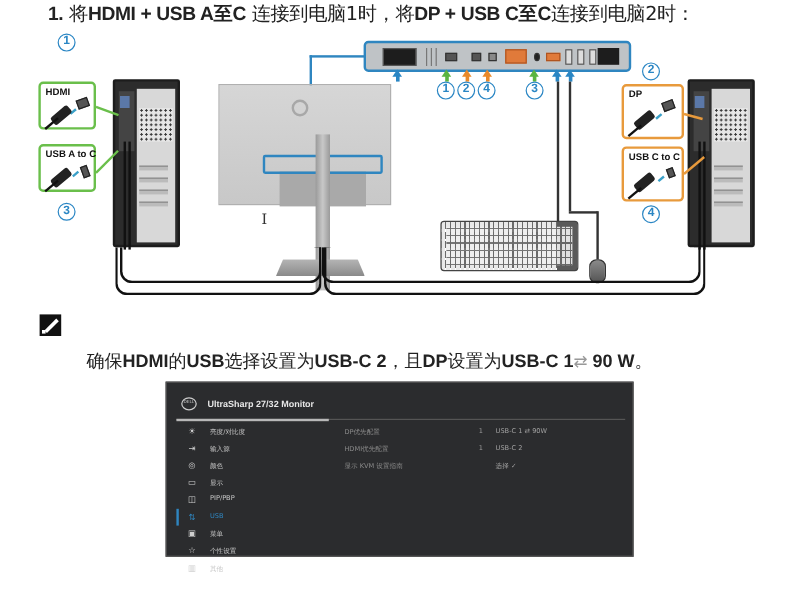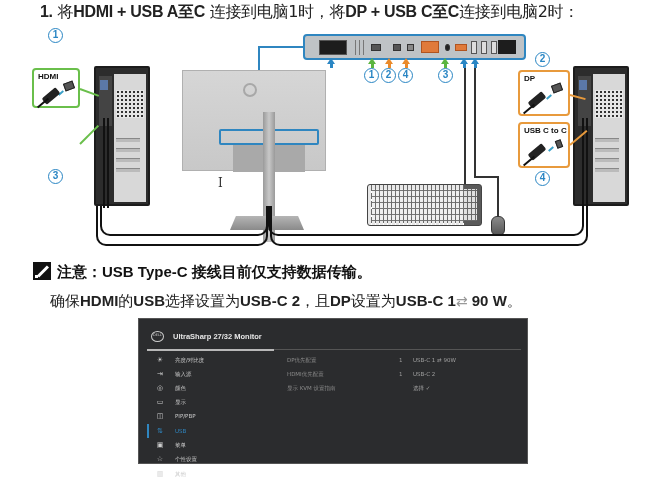--- a/index.html
+++ b/index.html
@@ -73,21 +73,21 @@
     .wire { position: absolute; background: #333; }
 
     
     .route { position: absolute; border: 2px solid #111; border-top: none; border-radius: 0 0 10px 10px; }
 
     
     .note { position: absolute; left: 33px; top: 262px; font-size: 15px; font-weight: bold; color: #111; white-space: nowrap; font-family: "Liberation Sans", sans-serif; }
     .note-icon { display: inline-block; width: 18px; height: 18px; background: #111; vertical-align: -3px; margin-right: 6px; position: relative; }
     .note-icon::before { content: ""; position: absolute; left: 3px; top: 8px; width: 14px; height: 3px; background: #fff; transform: rotate(-45deg); }
     .note-icon::after { content: ""; position: absolute; left: 2px; top: 13px; width: 3px; height: 3px; background: #fff; }
-    .note2 { position: absolute; left: 50px; top: 292px; font-size: 15px; color: #222; white-space: nowrap; font-family: "Liberation Sans", sans-serif; }
+    .note2 { position: absolute; left: 72px; top: 292px; font-size: 15px; color: #222; white-space: nowrap; font-family: "Liberation Sans", sans-serif; }
     .note2 b { font-weight: bold; }
     .pd-icon { color: #999; font-weight: normal; font-size: 14px; }
 
     
     .osd { position: absolute; left: 138px; top: 318px; width: 390px; height: 146px; background: #2b2c2e; border: 1px solid #555; }
     .osd .title { position: absolute; left: 34px; top: 13px; font-size: 7.5px; font-weight: bold; color: #e6e6e6; font-family: "Liberation Sans", sans-serif; }
     .osd .dell { position: absolute; left: 12px; top: 12px; width: 13px; height: 11px; border-radius: 50%; border: 1.2px solid #ccc; }
     .osd .dell span { position: absolute; left: 1px; top: 1px; font-size: 3.5px; color: #ccc; }
     .osd .bar { position: absolute; left: 8px; top: 30px; width: 374px; height: 1px; background: #555; }
     .osd .bar-hi { position: absolute; left: 8px; top: 29.5px; width: 127px; height: 2px; background: #b8b8b8; }
@@ -125,20 +125,27 @@
   </div>
 
   <div class="num" style="left:48px; top:0px;">1</div>
   <div class="callout green" style="left:32px; top:40px; width:48px; height:40px;">
     <span class="label">HDMI</span>
     <div class="socket" style="left:30px; top:12px;"></div>
     <div class="dash" style="left:24px; top:22px;"></div>
     <div class="plug" style="left:8px; top:22px;"></div>
     <div class="plug-cable" style="left:2px; top:32px;"></div>
   </div>
+  <div class="callout green" style="left:32px; top:92px; width:48px; height:40px;">
+    <span class="label">USB A to C</span>
+    <div class="socket" style="left:34px; top:16px; width:6px; height:10px;"></div>
+    <div class="dash" style="left:26px; top:22px;"></div>
+    <div class="plug" style="left:8px; top:22px;"></div>
+    <div class="plug-cable" style="left:2px; top:32px;"></div>
+  </div>
   <div class="num" style="left:48px; top:141px;">3</div>
   <div class="leader green" style="left:80px; top:60px; width:20px; transform:rotate(20deg);"></div>
   <div class="leader green" style="left:80px; top:115px; width:26px; transform:rotate(-45deg);"></div>
 
   <div class="tower" style="left:573px; top:38px;">
     <div class="ports"></div>
     <div class="port-blue" style="top:12px;"></div>
     <div class="panel"></div>
     <div class="grill"></div>
     <div class="slot" style="top:70px;"></div>
@@ -219,21 +226,21 @@
     </div>
   <div class="mouse"></div>
 
   <div class="route" style="left:100px; top:178px; width:168px; height:30px;"></div>
   <div class="route" style="left:96px; top:178px; width:172px; height:40px;"></div>
   <div class="route" style="left:268px; top:178px; width:316px; height:30px;"></div>
   <div class="route" style="left:270px; top:178px; width:318px; height:40px;"></div>
 </div>
 
 <div class="note">
-  <span class="note-icon"></span><span>注意：USB Type-C 接线目前仅支持数据传输。</span>
+  <span class="note-icon"></span>
 </div>
 <div class="note2">
   <span>确保</span><b>HDMI</b><span>的</span><b>USB</b><span>选择设置为</span><b>USB-C 2</b><span>，且</span><b>DP</b><span>设置为</span><b>USB-C 1</b><span class="pd-icon">⇄</span><b> 90 W</b><span>。</span>
 </div>
 
 <div class="osd">
   <div class="dell">
       <span>DELL</span>
     </div>
   <div class="title">UltraSharp 27/32 Monitor</div>

